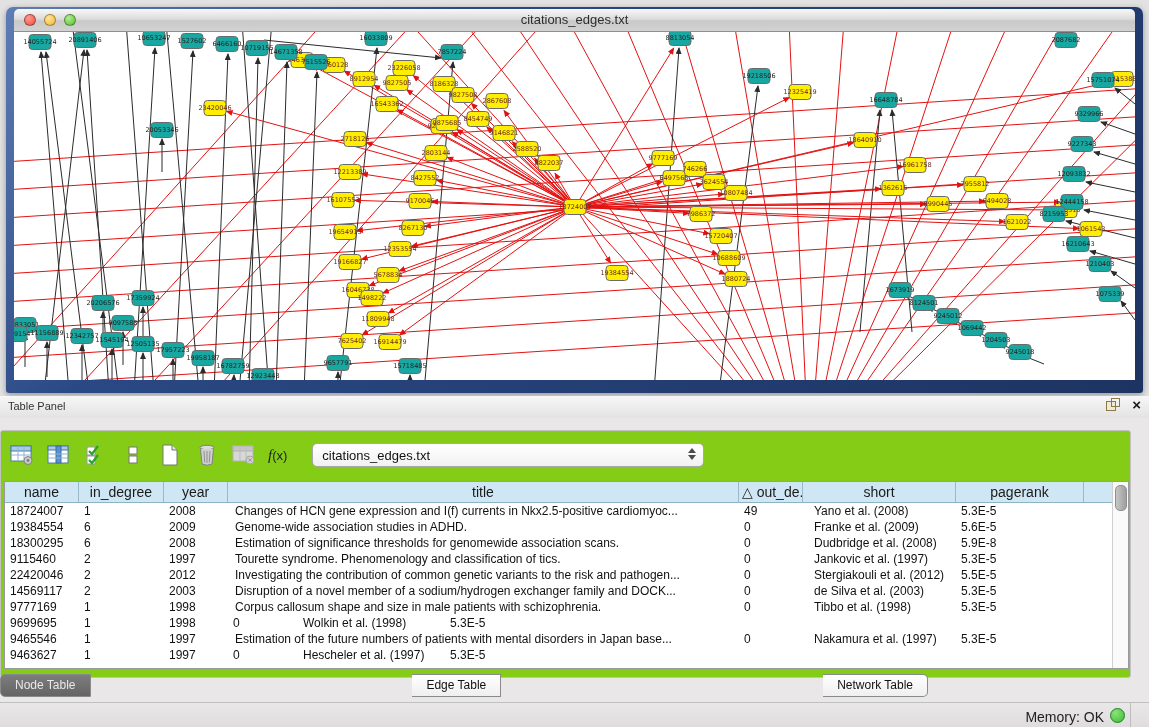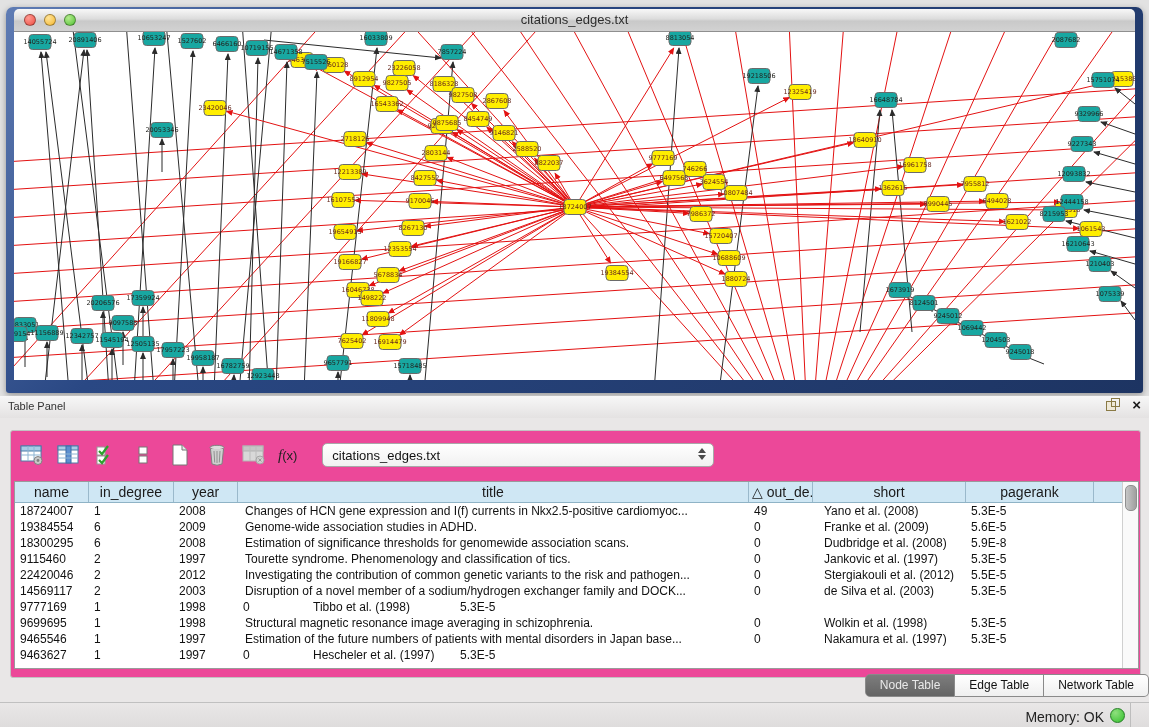--- a/index.html
+++ b/index.html
@@ -30,22 +30,22 @@
   .tp-titlebar{position:absolute;left:0;top:396px;width:1149px;height:22px;
     background:linear-gradient(#f7f7f7,#e4e2e2);border-bottom:1px solid #c4c4c4;}
   .tp-title{position:absolute;left:8px;top:4px;font-size:11px;color:#333;}
   .tp-icons{position:absolute;right:8px;top:2px;display:flex;gap:12px;align-items:center;}
   .float-ic{position:relative;width:14px;height:14px;}
   .float-ic .sq1{position:absolute;left:0;top:3px;width:8px;height:8px;border:1px solid #8a7a45;background:#efe9d8;}
   .float-ic .sq2{position:absolute;left:5px;top:0;width:7px;height:7px;border:1px solid #8a7a45;background:transparent;}
   .close-ic{font-size:15px;font-weight:bold;color:#1a1a1a;line-height:14px;}
 
   .tp-body{position:absolute;left:0;top:418px;width:1149px;height:284px;background:#e9e7e7;}
-  .tp-inner{position:absolute;left:10px;top:12px;width:1129px;height:246px;
-    background:#ec4899;border:1px solid #c2c2c2;border-radius:3px;}
+  .tp-inner{position:absolute;left:0;top:12px;width:1129px;height:246px;
+    background:#84cc16;border:1px solid #c2c2c2;border-radius:3px;}
 
   
   .toolbar{position:absolute;left:8px;top:6px;height:36px;display:flex;align-items:center;gap:11px;}
   .tb-btn{width:26px;height:24px;display:flex;align-items:center;justify-content:center;background:transparent;border:none;padding:0;}
   .fx{font-size:13px;color:#222;}
   .fx i{font-family:"Liberation Serif",serif;font-size:15px;}
   .combo{position:relative;margin-left:14px;width:392px;height:24px;box-sizing:border-box;
     background:linear-gradient(#ffffff,#f1f1f1);border:1px solid #a8a8a8;border-radius:5px;
     font-size:13px;color:#111;padding:4px 22px 0 9px;}
   .combo .arrows{position:absolute;right:7px;top:4px;display:flex;flex-direction:column;gap:2px;}
@@ -62,21 +62,21 @@
   .th.c4{justify-content:flex-start;padding-left:3px;}
   .tr{display:flex;height:16px;}
   .td{box-sizing:border-box;font-size:12px;color:#111;line-height:16px;overflow:hidden;white-space:nowrap;padding-left:5px;}
   .c0{width:74px;}.c1{width:85px;}.c2{width:64px;}.c3{width:511px;}.c4{width:64px;}.c5{width:153px;}.c6{width:128px;}
   .td.c3{padding-left:7px;}.td.c5{padding-left:11px;}
   .vscroll{width:15px;background:#fafafa;border-left:1px solid #d0d0d0;position:relative;}
   .thumb{position:absolute;left:2px;top:3px;width:10px;height:24px;border-radius:5px;
     background:linear-gradient(90deg,#c6c6c6,#9f9f9f);border:1px solid #8f8f8f;}
 
   
-  .tabs{position:absolute;left:0;top:674px;width:1149px;display:flex;justify-content:flex-end;}
+  .tabs{position:absolute;left:0;top:674px;width:928px;display:flex;justify-content:space-between;}
   .seg{border:1px solid #8a8a8a;border-left:none;padding:3px 14px 4px 14px;font-size:12px;color:#111;
     background:linear-gradient(#ffffff,#efefef);font-family:"Liberation Sans",sans-serif;}
   .seg:first-child{border-left:1px solid #8a8a8a;border-radius:5px 0 0 5px;}
   .seg:last-child{border-radius:0 5px 5px 0;}
   .seg.active{background:linear-gradient(#7d7d7d,#646464);color:#e9e9e9;}
 
   
   .statusbar{position:absolute;left:0;top:702px;width:1149px;height:25px;
     background:linear-gradient(#e9e7e7,#dedcdc);border-top:1px solid #c0c0c0;}
   .mem{position:absolute;right:45px;top:6px;font-size:14px;color:#222;}
@@ -594,29 +594,29 @@
                 <div class="td c2">2003</div>
                 <div class="td c3">Disruption of a novel member of a sodium/hydrogen exchanger family and DOCK...</div>
                 <div class="td c4">0</div>
                 <div class="td c5">de Silva et al. (2003)</div>
                 <div class="td c6">5.3E-5</div>
               </div>
               <div class="tr">
                 <div class="td c0">9777169</div>
                 <div class="td c1">1</div>
                 <div class="td c2">1998</div>
+                <div class="td c3">Corpus callosum shape and size in male patients with schizophrenia.</div>
                 <div class="td c4">0</div>
                 <div class="td c5">Tibbo et al. (1998)</div>
                 <div class="td c6">5.3E-5</div>
               </div>
               <div class="tr">
                 <div class="td c0">9699695</div>
                 <div class="td c1">1</div>
                 <div class="td c2">1998</div>
-                <div class="td c3">Structural magnetic resonance image averaging in schizophrenia.</div>
                 <div class="td c4">0</div>
                 <div class="td c5">Wolkin et al. (1998)</div>
                 <div class="td c6">5.3E-5</div>
               </div>
               <div class="tr">
                 <div class="td c0">9465546</div>
                 <div class="td c1">1</div>
                 <div class="td c2">1997</div>
                 <div class="td c3">Estimation of the future numbers of patients with mental disorders in Japan base...</div>
                 <div class="td c4">0</div>

